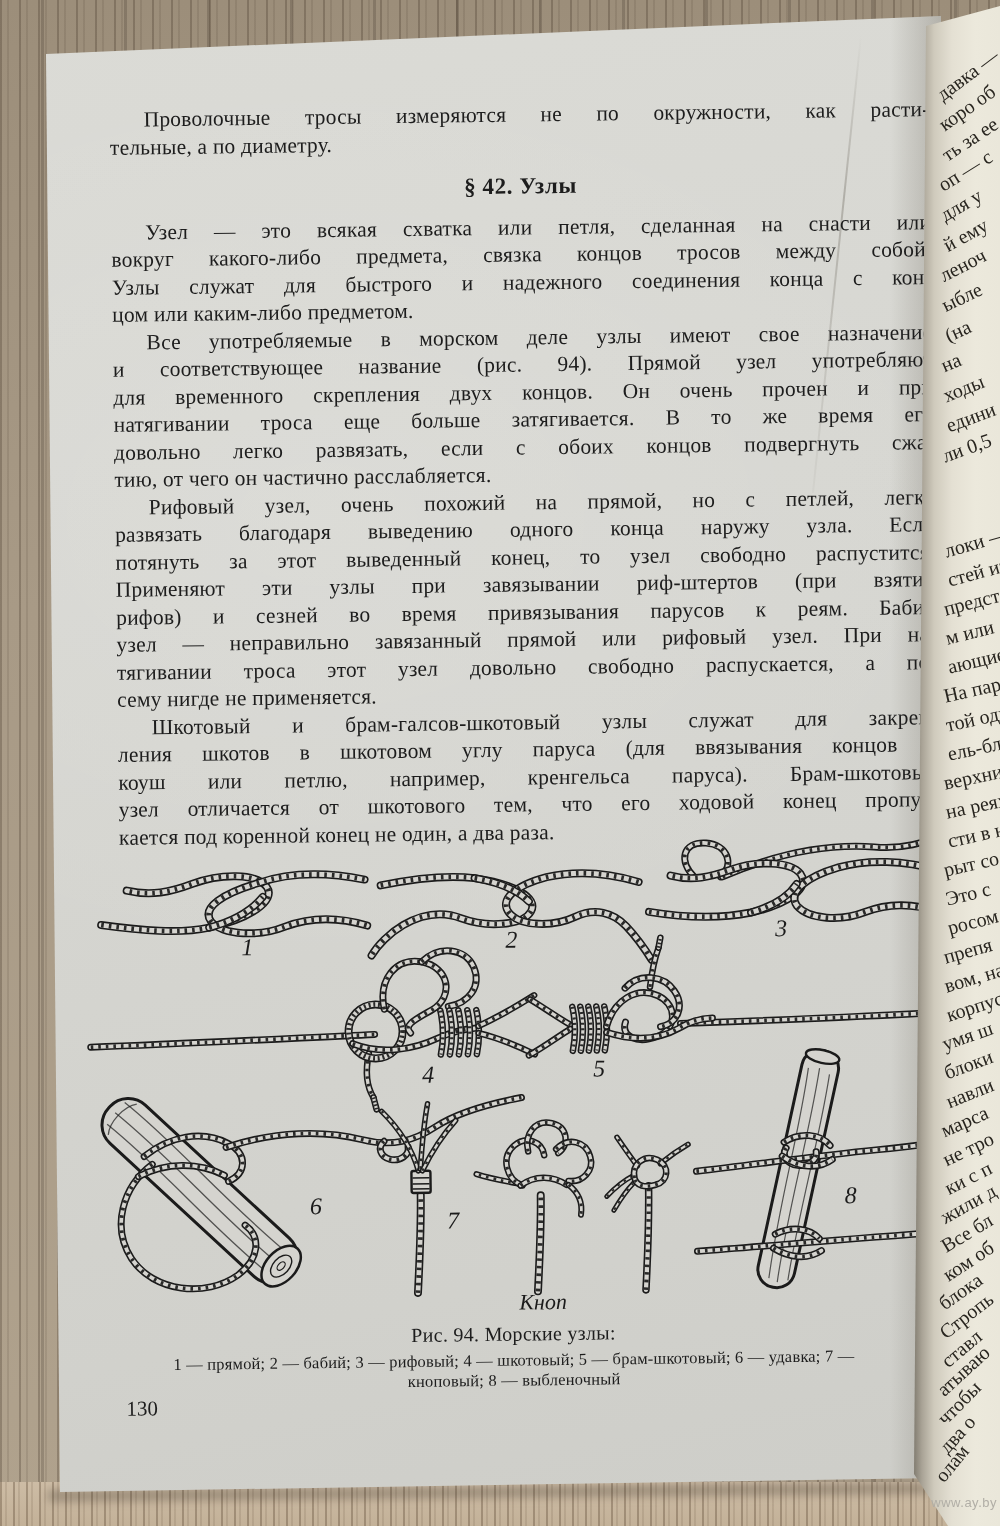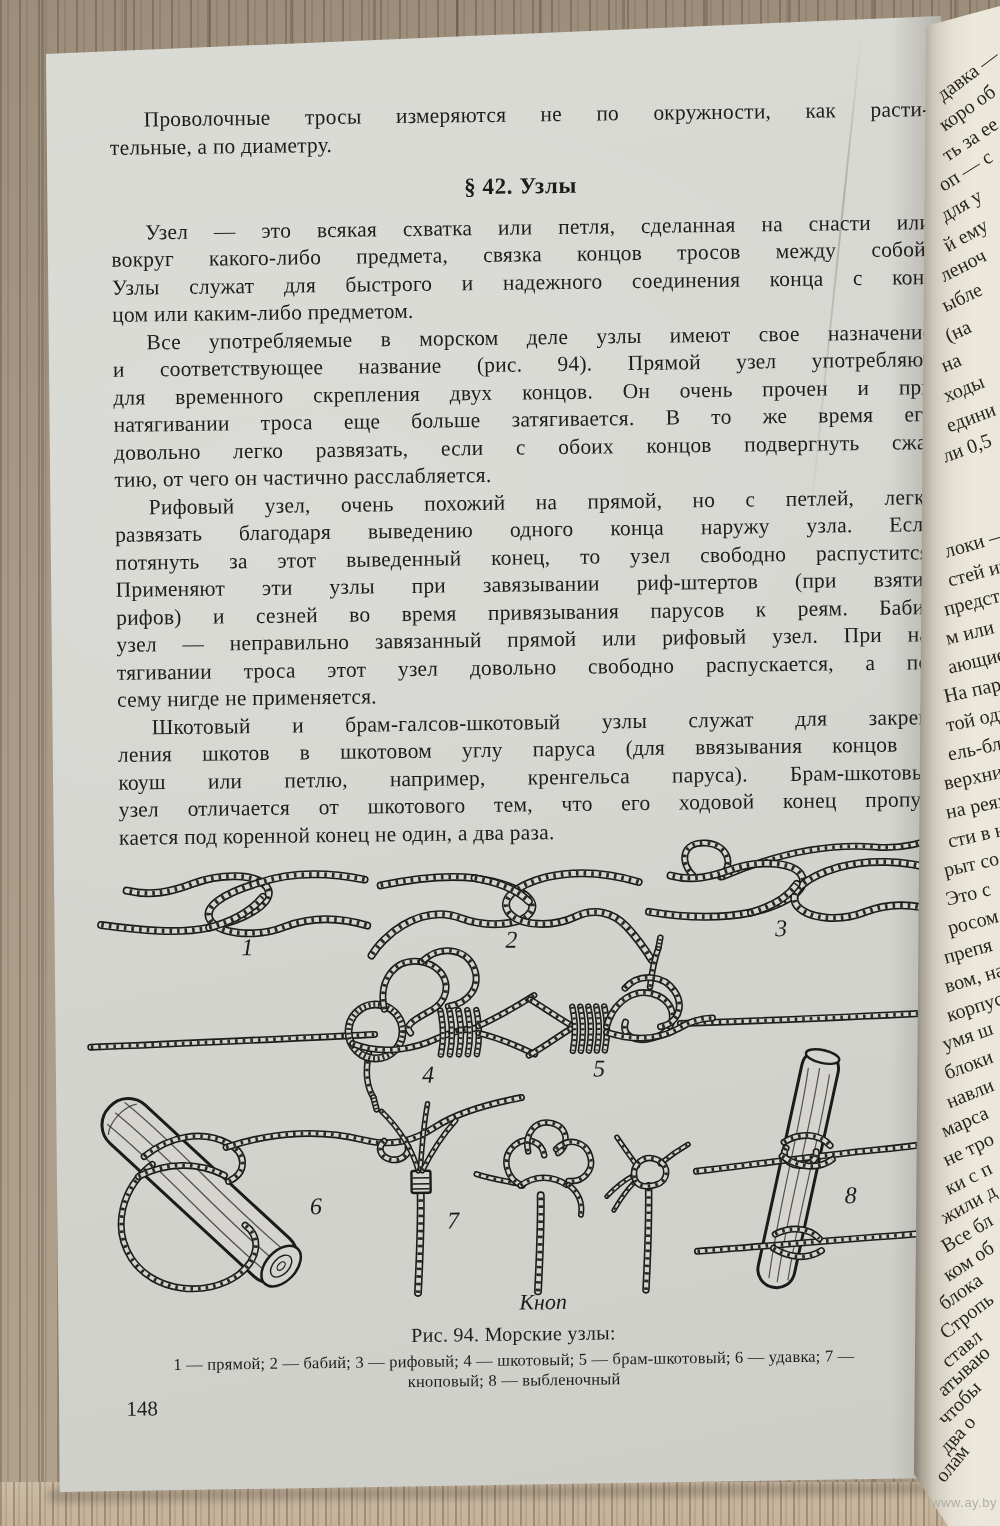--- a/index.html
+++ b/index.html
@@ -353,21 +353,21 @@
         <text x="758" y="368" fill="#1b1b1b" font-family="&quot;Liberation Serif&quot;, serif" font-style="italic" font-size="24">8</text>
         <text x="455" y="470" text-anchor="middle" fill="#1b1b1b" font-family="&quot;Liberation Serif&quot;, serif" font-style="italic" font-size="22">Кноп</text>
       </svg>
 
     <div class="caption">
       <div class="caption-title">Рис. 94. Морские узлы:</div>
       <div class="caption-line">1 — прямой; 2 — бабий; 3 — рифовый; 4 — шкотовый; 5 — брам-шкотовый; 6 — удавка; 7 —</div>
       <div class="caption-line">кноповый; 8 — выбленочный</div>
     </div>
 
-    <div class="pagenum">148</div>
+    <div class="pagenum">130</div>
   </div>
 
   <div class="next-page" id="next-page">
       <span class="frag" style="left: 939.045px; top: 85px; transform: rotate(-37deg);">давка —</span>
       <span class="frag" style="left: 941.407px; top: 115px; transform: rotate(-35.2deg);">коро об</span>
       <span class="frag" style="left: 943.765px; top: 145px; transform: rotate(-33.5deg);">ть за ее</span>
       <span class="frag" style="left: 940.115px; top: 175px; transform: rotate(-31.9deg);">оп — с</span>
       <span class="frag" style="left: 942.458px; top: 205px; transform: rotate(-30.3deg);">для у</span>
       <span class="frag" style="left: 944.791px; top: 235px; transform: rotate(-28.7deg);">й ему</span>
       <span class="frag" style="left: 941.113px; top: 265px; transform: rotate(-27.2deg);">леноч</span>

